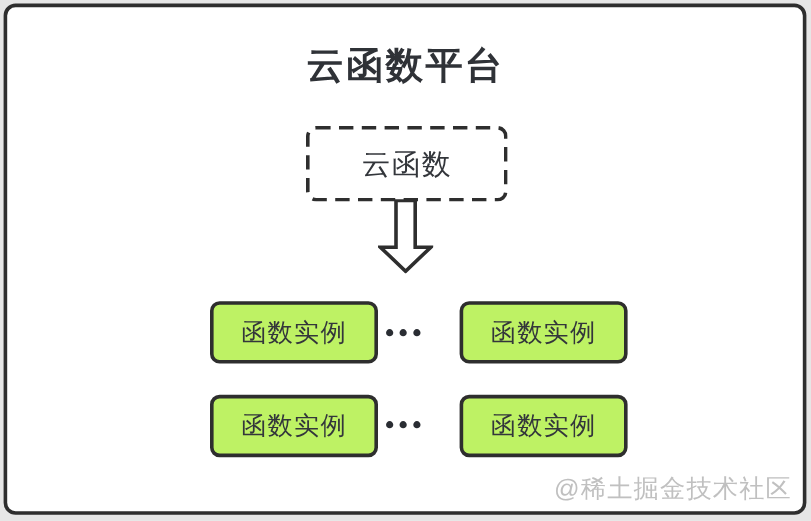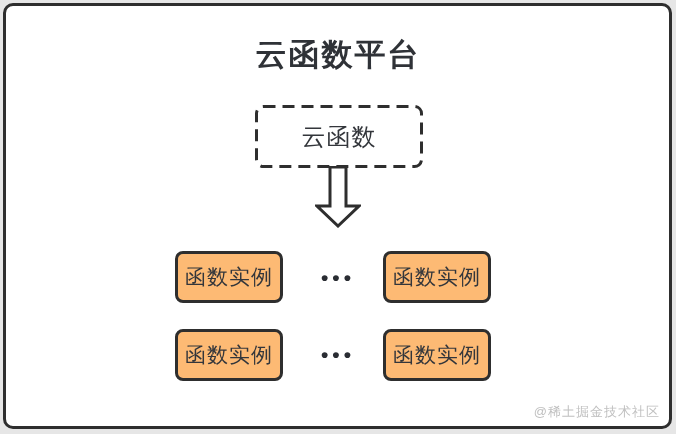--- a/index.html
+++ b/index.html
@@ -47,24 +47,24 @@
     color: #33363b;
     letter-spacing: 1px;
   }
   .down-arrow {
     position: absolute;
     left: 315px; top: 166px;
     width: 46px; height: 62px;
   }
   .instance-box {
     position: absolute;
-    width: 108px; height: 52px;
+    width: 140px; height: 52px;
     border: 3px solid #2e2e2e;
     border-radius: 8px;
-    background: #fdba74;
+    background: #bef264;
     display: flex; align-items: center; justify-content: center;
     font-size: 21px;
     color: #33363b;
     letter-spacing: 1px;
   }
   .box-r1-left  { left: 175px; top: 251px; }
   .box-r1-right { left: 383px; top: 251px; }
   .box-r2-left  { left: 175px; top: 329px; }
   .box-r2-right { left: 383px; top: 329px; }
   .dots {
@@ -75,21 +75,21 @@
     font-weight: bold;
     letter-spacing: 4px;
     color: #2a2d33;
     line-height: 20px;
   }
   .dots-r1 { top: 268px; }
   .dots-r2 { top: 345px; }
   .watermark {
     position: absolute;
     right: 16px; bottom: 13px;
-    font-size: 13px;
+    font-size: 21px;
     color: #c0c0c0;
     letter-spacing: 1px;
   }
 </style>
 </head>
 <body>
 
 <div class="stage">
   <div class="panel"></div>
 

